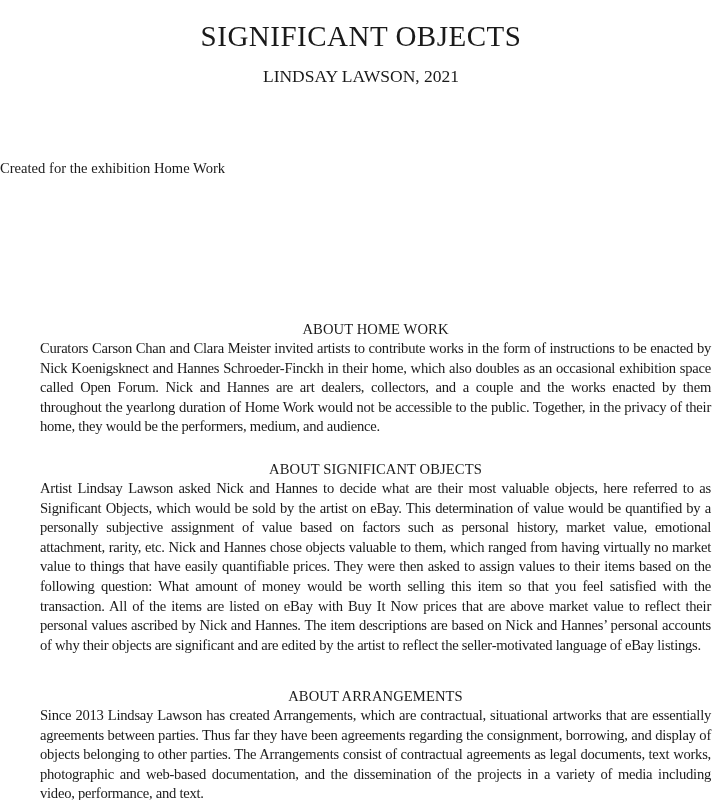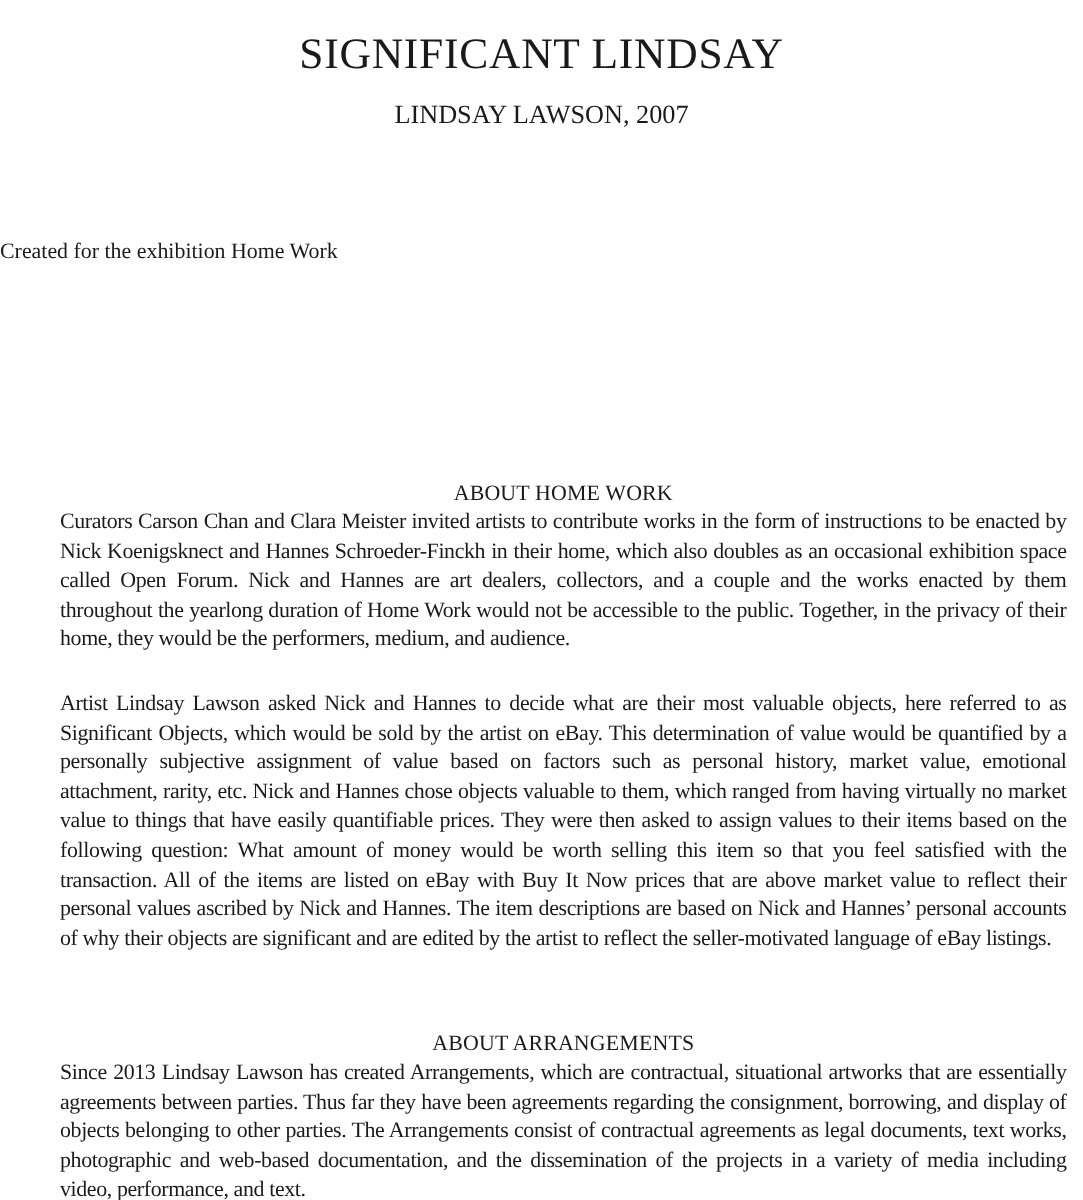--- a/index.html
+++ b/index.html
@@ -30,33 +30,34 @@
     margin: 0; font-size: 14.6px; line-height: 19.6px;
     text-align: justify; text-align-last: left; letter-spacing: -0.25px;
   }
   #sec-home { top: 320px; }
   #sec-objects { top: 460px; }
   #sec-arr { top: 677px; margin-top: 10px; }
 </style>
 </head>
 <body>
 
-<div class="title">SIGNIFICANT LINDSAY</div>
-<div class="subtitle">LINDSAY LAWSON, 2007</div>
+<div class="title">SIGNIFICANT OBJECTS</div>
+<div class="subtitle">LINDSAY LAWSON, 2021</div>
 
 <div class="credits">
   <div>Created for the exhibition Home Work</div>
   <div class="gap"></div>
 </div>
 
 <div class="section" id="sec-home">
   <h2>ABOUT HOME WORK</h2>
   <p>Curators Carson Chan and Clara Meister invited artists to contribute works in the form of instructions to be enacted by Nick Koenigsknect and Hannes Schroeder-Finckh in their home, which also doubles as an occasional exhibition space called Open Forum. Nick and Hannes are art dealers, collectors, and a couple and the works enacted by them throughout the yearlong duration of Home Work would not be accessible to the public. Together, in the privacy of their home, they would be the performers, medium, and audience.</p>
 </div>
 
 <div class="section" id="sec-objects">
+  <h2>ABOUT SIGNIFICANT OBJECTS</h2>
   <p>Artist Lindsay Lawson asked Nick and Hannes to decide what are their most valuable objects, here referred to as Significant Objects, which would be sold by the artist on eBay. This determination of value would be quantified by a personally subjective assignment of value based on factors such as personal history, market value, emotional attachment, rarity, etc. Nick and Hannes chose objects valuable to them, which ranged from having virtually no market value to things that have easily quantifiable prices. They were then asked to assign values to their items based on the following question: What amount of money would be worth selling this item so that you feel satisfied with the transaction. All of the items are listed on eBay with Buy It Now prices that are above market value to reflect their personal values ascribed by Nick and Hannes. The item descriptions are based on Nick and Hannes’ personal accounts of why their objects are significant and are edited by the artist to reflect the seller-motivated language of eBay listings.</p>
 </div>
 
 <div class="section" id="sec-arr">
   <h2>ABOUT ARRANGEMENTS</h2>
   <p>Since 2013 Lindsay Lawson has created Arrangements, which are contractual, situational artworks that are essentially agreements between parties. Thus far they have been agreements regarding the consignment, borrowing, and display of objects belonging to other parties. The Arrangements consist of contractual agreements as legal documents, text works, photographic and web-based documentation, and the dissemination of the projects in a variety of media including video, performance, and text.</p>
 </div>
 
 </body></html>

